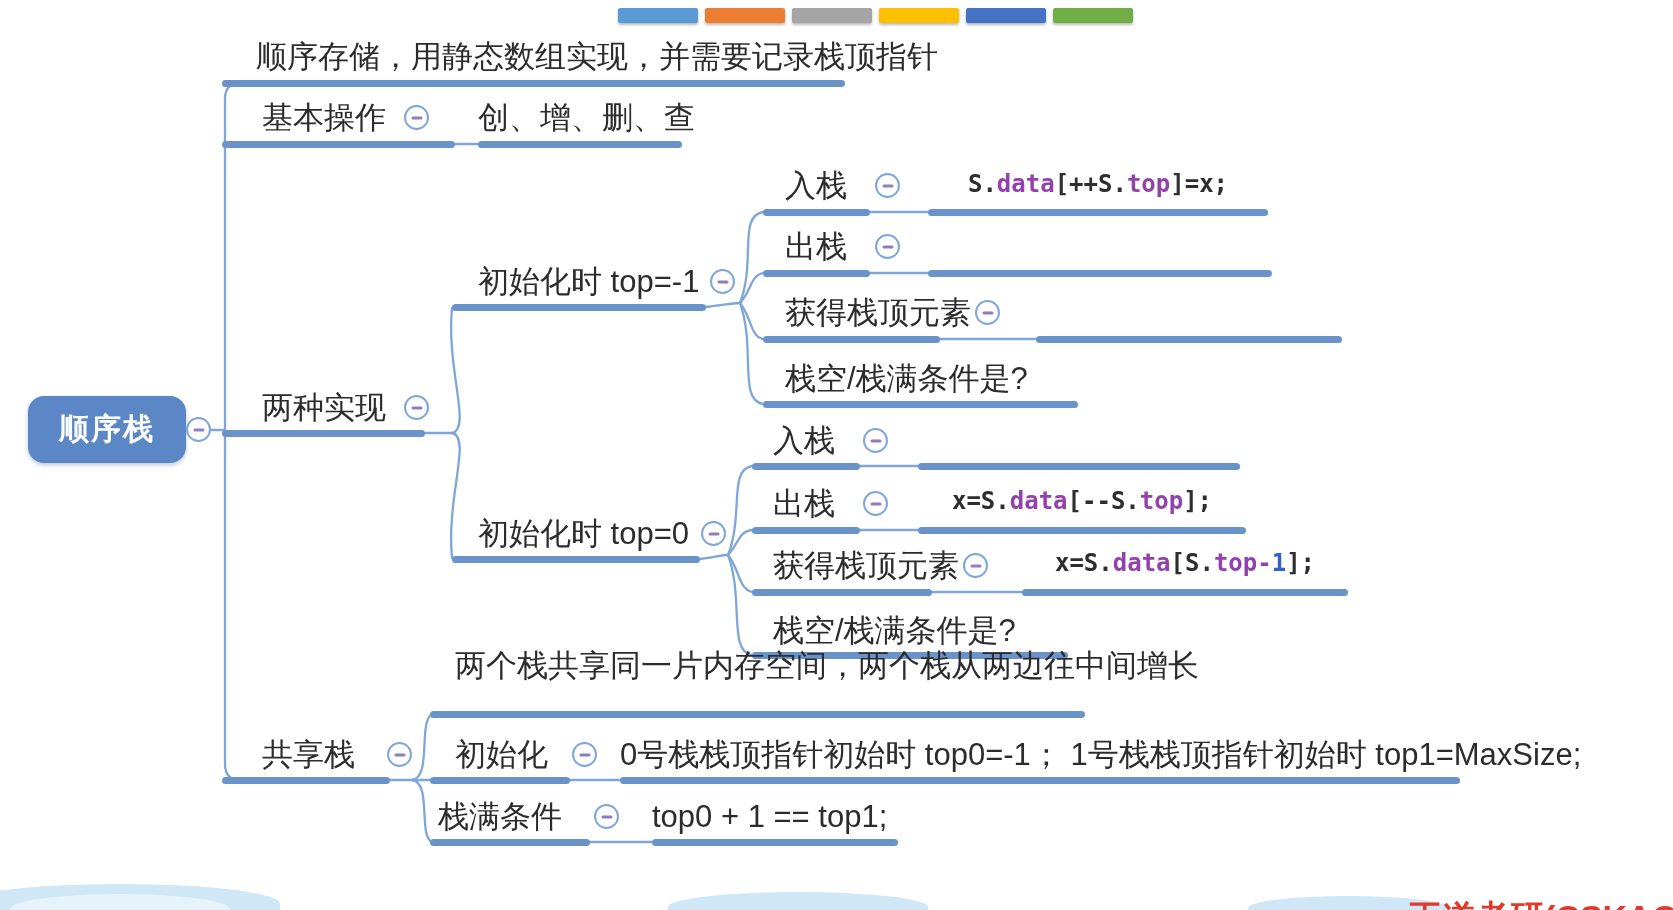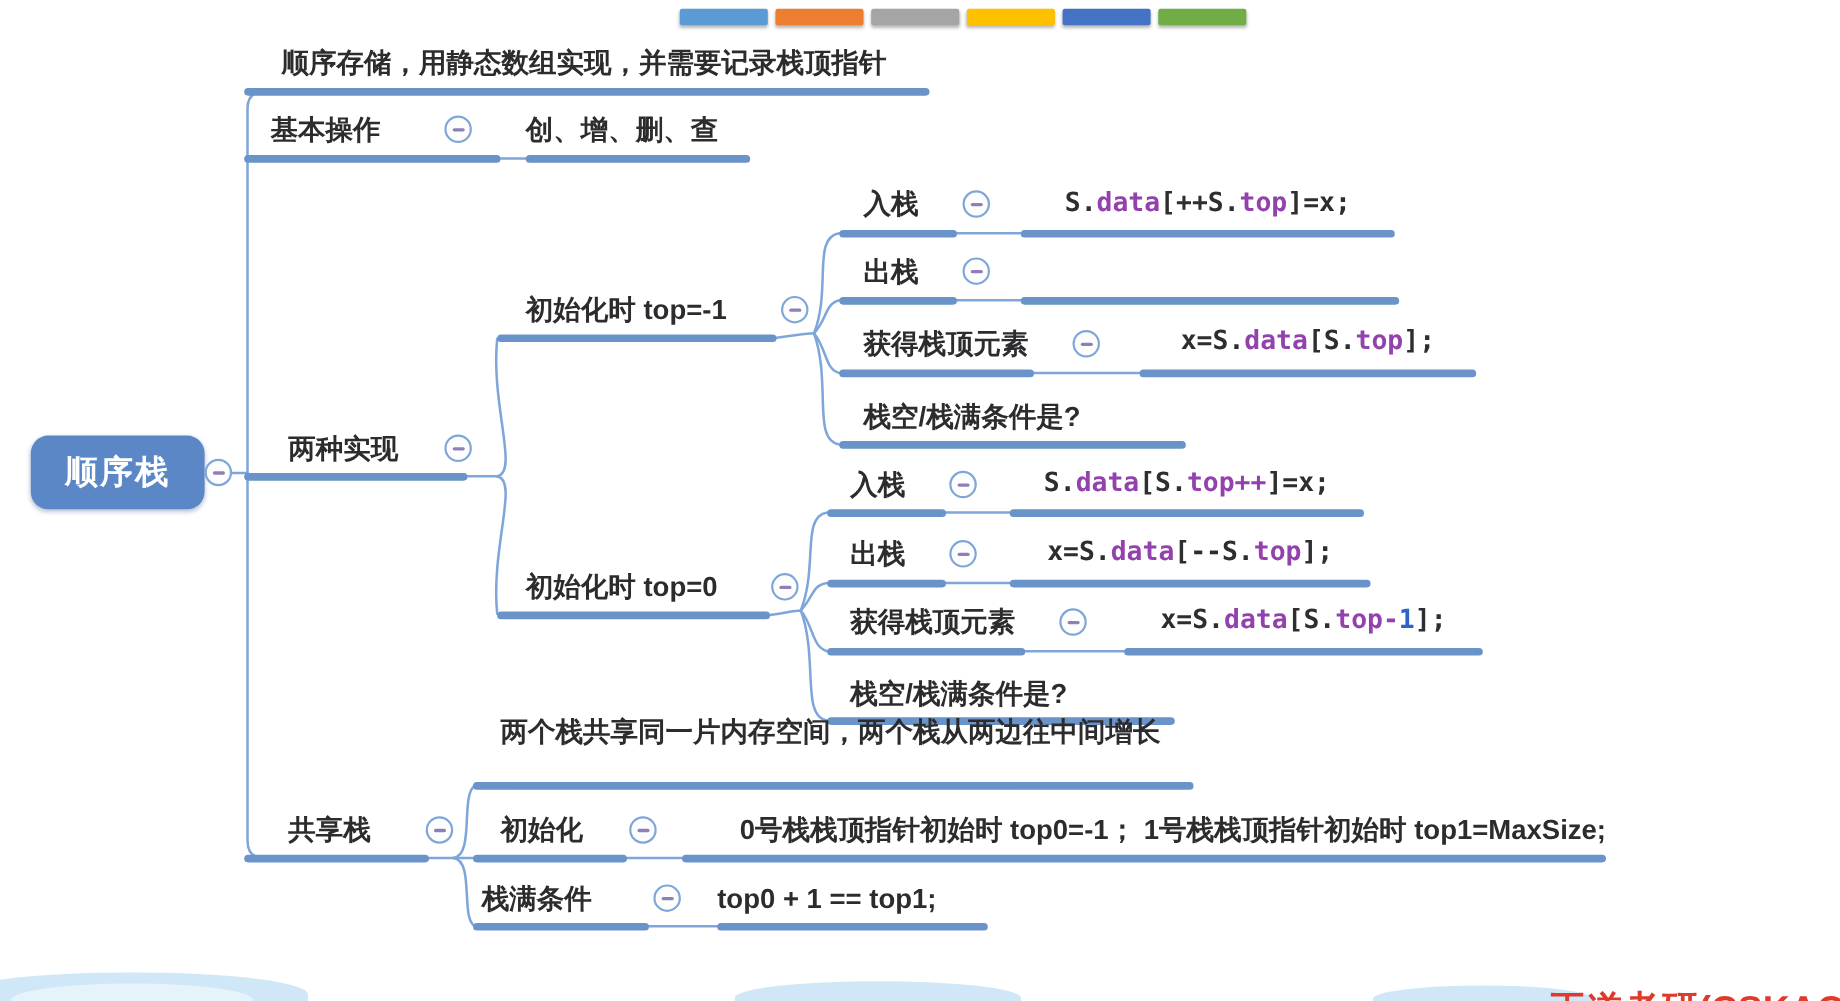--- a/index.html
+++ b/index.html
@@ -1,21 +1,21 @@
 <!DOCTYPE html>
 <html><head>
 <meta charset="utf-8">
 <style>
   html,body{margin:0;padding:0;background:#fff;overflow:hidden;}
   #stage{position:relative;width:1673px;height:910px;background:#ffffff;
          font-family:"Liberation Sans","DejaVu Sans",sans-serif;overflow:hidden;}
   .hbar{position:absolute;top:8px;width:80px;height:15px;border-radius:2px;
         box-shadow:0 2px 3px rgba(0,0,0,.28);}
   .bar{position:absolute;height:7px;border-radius:4px;}
-  .lbl{position:absolute;font-weight:700;font-size:25px;color:#2c2c2e;
+  .lbl{position:absolute;font-weight:400;font-size:31px;color:#2c2c2e;
        white-space:nowrap;transform:translateY(-50%);line-height:30px;}
   .code{position:absolute;font-family:"DejaVu Sans Mono","Liberation Mono",monospace;
         font-weight:bold;font-size:24px;white-space:nowrap;transform:translateY(-50%);
         text-align:center;line-height:32px;}
   .minus{position:absolute;width:25px;height:25px;border-radius:50%;background:#fdfdfe;
          border:2.5px solid #7fa6d8;box-sizing:border-box;cursor:pointer;}
   .minus .dash{position:absolute;left:50%;top:50%;transform:translate(-50%,-50%);
          width:11px;height:3px;border-radius:2px;background:#8d80b8;}
   #root-node{position:absolute;left:28px;top:396px;width:158px;height:67px;border-radius:16px;
          box-shadow:0 2px 4px rgba(60,90,140,.35);display:flex;align-items:center;justify-content:center;}
@@ -94,21 +94,21 @@
   <div class="bar" style="left: 430px; top: 777px; width: 140px; background: rgb(106, 147, 201);"></div>
   <div class="bar" style="left: 620px; top: 777px; width: 840px; background: rgb(106, 147, 201);"></div>
   <div class="bar" style="left: 430px; top: 839px; width: 160px; background: rgb(106, 147, 201);"></div>
   <div class="bar" style="left: 652px; top: 839px; width: 246px; background: rgb(106, 147, 201);"></div>
 
   <div id="root-node" style="background: rgb(91, 135, 198);">
     <span class="txt">顺序栈</span>
   </div>
 
   <div class="lbl" style="left:256px;top:57px">顺序存储，用静态数组实现，并需要记录栈顶指针</div>
-  <div class="lbl" style="left:246px;top:118px">基本操作</div>
+  <div class="lbl" style="left:262px;top:118px">基本操作</div>
   <div class="lbl" style="left:478px;top:118px">创、增、删、查</div>
   <div class="lbl" style="left:262px;top:408px">两种实现</div>
   <div class="lbl" style="left:478px;top:282px">初始化时 top=-1</div>
   <div class="lbl" style="left:785px;top:186px">入栈</div>
   <div class="lbl" style="left:785px;top:247px">出栈</div>
   <div class="lbl" style="left:785px;top:313px">获得栈顶元素</div>
   <div class="lbl" style="left:785px;top:379px">栈空/栈满条件是?</div>
   <div class="lbl" style="left:478px;top:534px">初始化时 top=0</div>
   <div class="lbl" style="left:773px;top:441px">入栈</div>
   <div class="lbl" style="left:773px;top:504px">出栈</div>
@@ -116,26 +116,20 @@
   <div class="lbl" style="left:773px;top:631px">栈空/栈满条件是?</div>
   <div class="lbl" style="left:455px;top:666px">两个栈共享同一片内存空间，两个栈从两边往中间增长</div>
   <div class="lbl" style="left:262px;top:755px">共享栈</div>
   <div class="lbl" style="left:455px;top:755px">初始化</div>
   <div class="lbl" style="left:620px;top:755px;width:840px;text-align:right">0号栈栈顶指针初始时 top0=-1；  1号栈栈顶指针初始时  top1=MaxSize;</div>
   <div class="lbl" style="left:438px;top:817px">栈满条件</div>
   <div class="lbl" style="left:652px;top:817px;width:246px;text-align:left">top0 + 1 == top1;</div>
 
   <div class="code" style="left:928px;top:184px;width:340px">
     <span style="color: rgb(46, 46, 48);">S.</span><span style="color: rgb(147, 65, 173);">data</span><span style="color: rgb(46, 46, 48);">[++S.</span><span style="color: rgb(147, 65, 173);">top</span><span style="color: rgb(46, 46, 48);">]=x;</span>
-  </div>
-  <div class="code" style="left:1036px;top:309px;width:306px">
-    <span style="color: rgb(46, 46, 48);">x=S.</span><span style="color: rgb(147, 65, 173);">data</span><span style="color: rgb(46, 46, 48);">[S.</span><span style="color: rgb(147, 65, 173);">top</span><span style="color: rgb(46, 46, 48);">];</span>
-  </div>
-  <div class="code" style="left:918px;top:438px;width:322px">
-    <span style="color: rgb(46, 46, 48);">S.</span><span style="color: rgb(147, 65, 173);">data</span><span style="color: rgb(46, 46, 48);">[S.</span><span style="color: rgb(147, 65, 173);">top++</span><span style="color: rgb(46, 46, 48);">]=x;</span>
   </div>
   <div class="code" style="left:918px;top:501px;width:328px">
     <span style="color: rgb(46, 46, 48);">x=S.</span><span style="color: rgb(147, 65, 173);">data</span><span style="color: rgb(46, 46, 48);">[--S.</span><span style="color: rgb(147, 65, 173);">top</span><span style="color: rgb(46, 46, 48);">];</span>
   </div>
   <div class="code" style="left:1022px;top:563px;width:326px">
     <span style="color: rgb(46, 46, 48);">x=S.</span><span style="color: rgb(147, 65, 173);">data</span><span style="color: rgb(46, 46, 48);">[S.</span><span style="color: rgb(147, 65, 173); margin-top: 12px;">top-</span><span style="color: rgb(47, 98, 196);">1</span><span style="color: rgb(46, 46, 48);">];</span>
   </div>
 
   <div class="minus" style="left:186px;top:417px">
       <span class="dash"></span>

